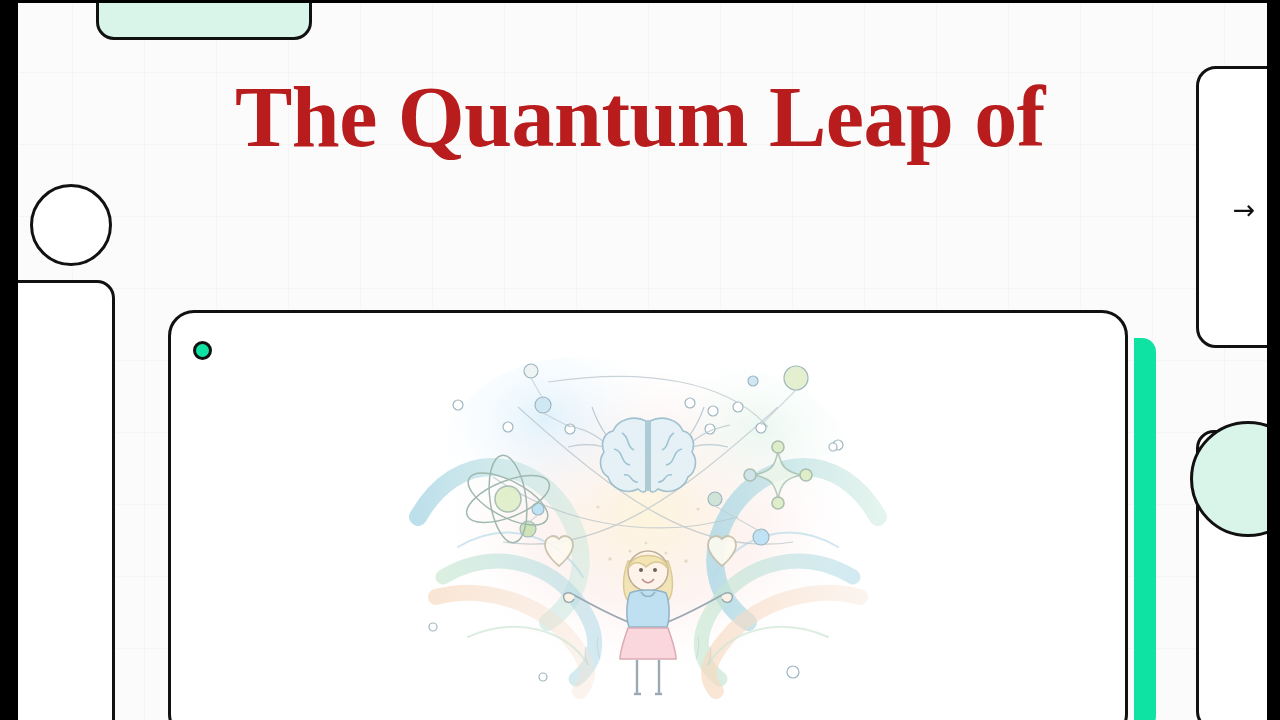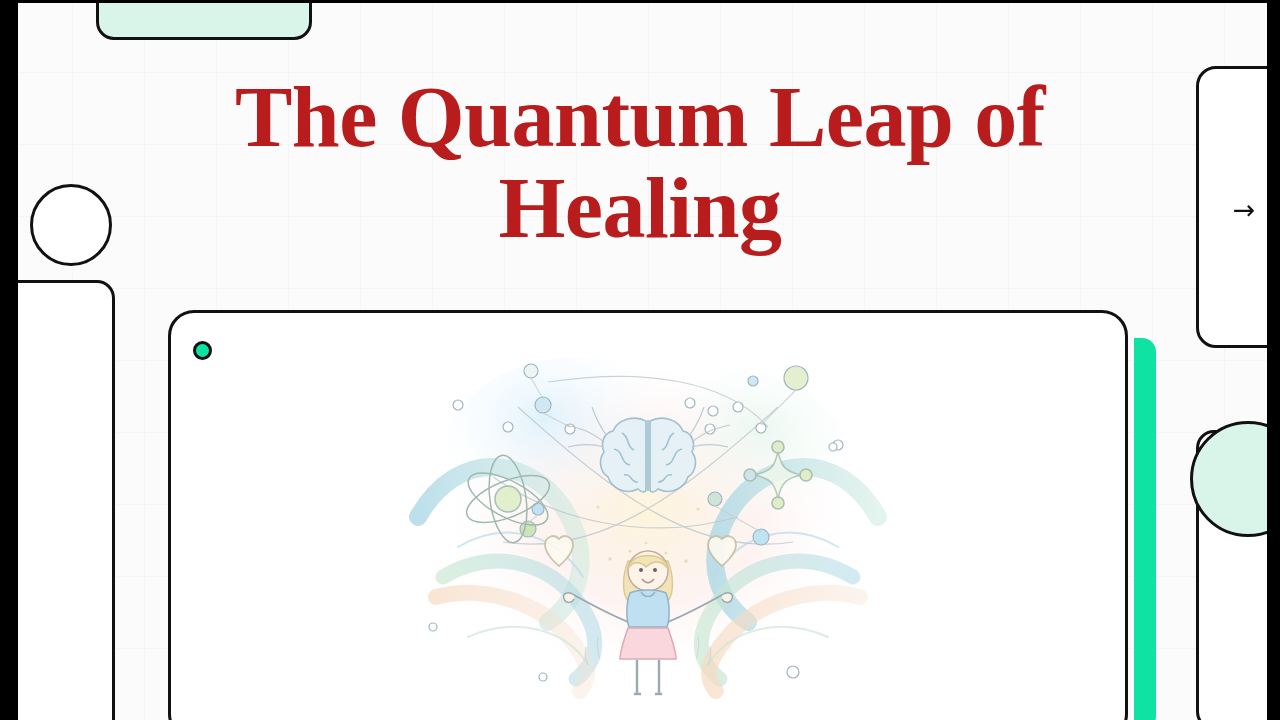--- a/index.html
+++ b/index.html
@@ -126,21 +126,20 @@
 
   <div class="shape" id="right-under-card"></div>
   <div id="right-teal"></div>
   <div class="shape" id="right-card">
     <span class="arrow">→</span>
   </div>
   <div class="shape" id="mint-circle"></div>
 
   <div id="title">
     <div>The Quantum Leap of</div>
-    <div>Healing</div>
   </div>
 
   <div id="main-teal-edge"></div>
 
   <div id="main-card">
     <div id="card-dot"></div>
 
     <div id="illo">
       <svg viewBox="0 0 500 380" xmlns="http://www.w3.org/2000/svg">
         <defs>

